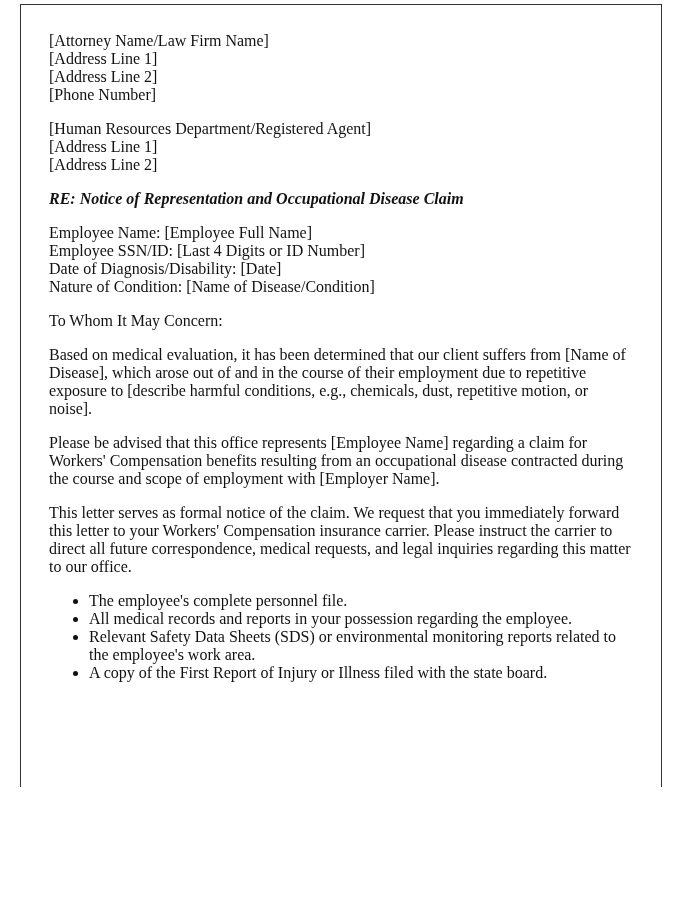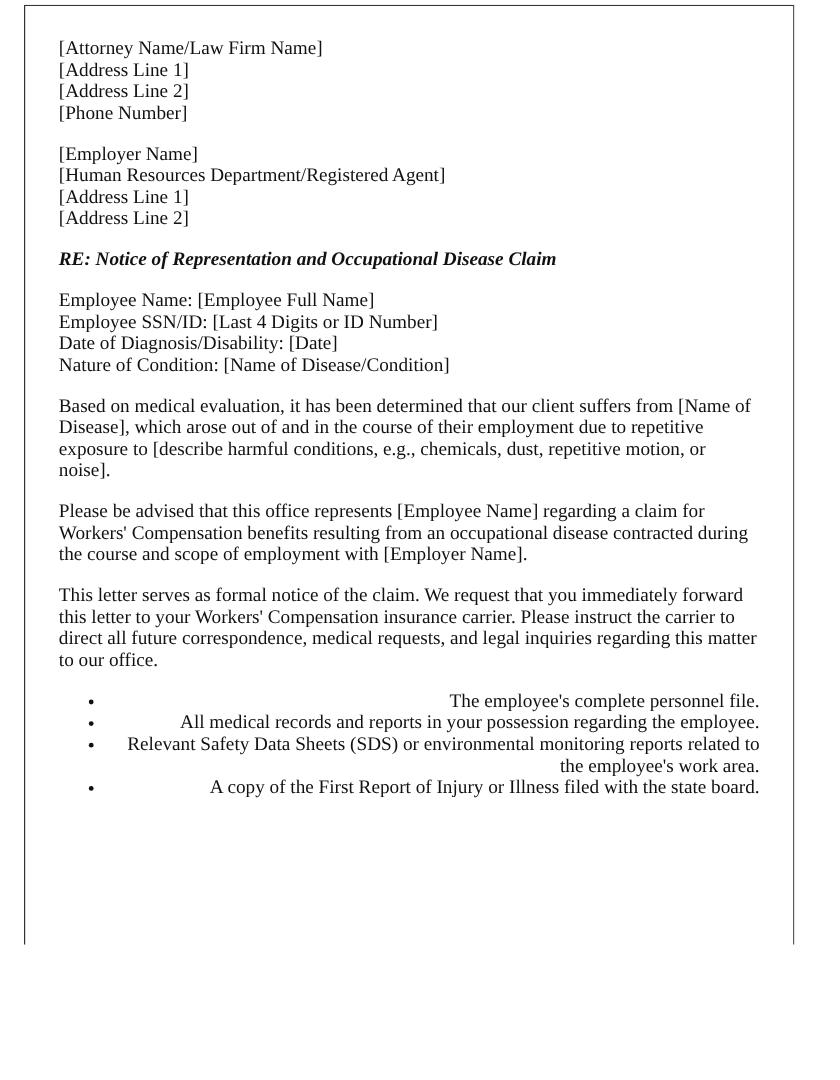--- a/index.html
+++ b/index.html
@@ -30,53 +30,52 @@
       color: #111111;
     }
     .block { margin: 0 0 16px 0; }
     .line { display: block; white-space: nowrap; }
     .re-line { font-weight: bold; margin: 0 0 16px 0; font-style: italic; }
     p { margin: 0 0 16px 0; }
     ul {
       margin: 0 0 27px 0;
       padding-left: 40px;
       list-style: disc;
-      text-align: right;
     }
     ul li { margin: 0; }
   </style>
 </head>
 <body>
 
 <div class="page-viewport">
   <div class="letter">
 
     <div class="block">
       <span class="line">[Attorney Name/Law Firm Name]</span>
       <span class="line">[Address Line 1]</span>
       <span class="line">[Address Line 2]</span>
       <span class="line">[Phone Number]</span>
     </div>
 
     <div class="block">
-      <span class="line">[Employer Name]</span>
       <span class="line">[Human Resources Department/Registered Agent]</span>
       <span class="line">[Address Line 1]</span>
       <span class="line">[Address Line 2]</span>
     </div>
 
     <div class="re-line">RE: Notice of Representation and Occupational Disease Claim</div>
 
     <div class="block">
       <span class="line">Employee Name: [Employee Full Name]</span>
       <span class="line">Employee SSN/ID: [Last 4 Digits or ID Number]</span>
       <span class="line">Date of Diagnosis/Disability: [Date]</span>
       <span class="line">Nature of Condition: [Name of Disease/Condition]</span>
     </div>
 
+    <p>To Whom It May Concern:</p>
 
     <p>Based on medical evaluation, it has been determined that our client suffers from [Name of Disease], which arose out of and in the course of their employment due to repetitive exposure to [describe harmful conditions, e.g., chemicals, dust, repetitive motion, or noise].</p>
     <p>Please be advised that this office represents [Employee Name] regarding a claim for Workers' Compensation benefits resulting from an occupational disease contracted during the course and scope of employment with [Employer Name].</p>
     <p>This letter serves as formal notice of the claim. We request that you immediately forward this letter to your Workers' Compensation insurance carrier. Please instruct the carrier to direct all future correspondence, medical requests, and legal inquiries regarding this matter to our office.</p>
 
     <ul>
       <li>The employee's complete personnel file.</li>
       <li>All medical records and reports in your possession regarding the employee.</li>
       <li>Relevant Safety Data Sheets (SDS) or environmental monitoring reports related to the employee's work area.</li>
       <li>A copy of the First Report of Injury or Illness filed with the state board.</li>

